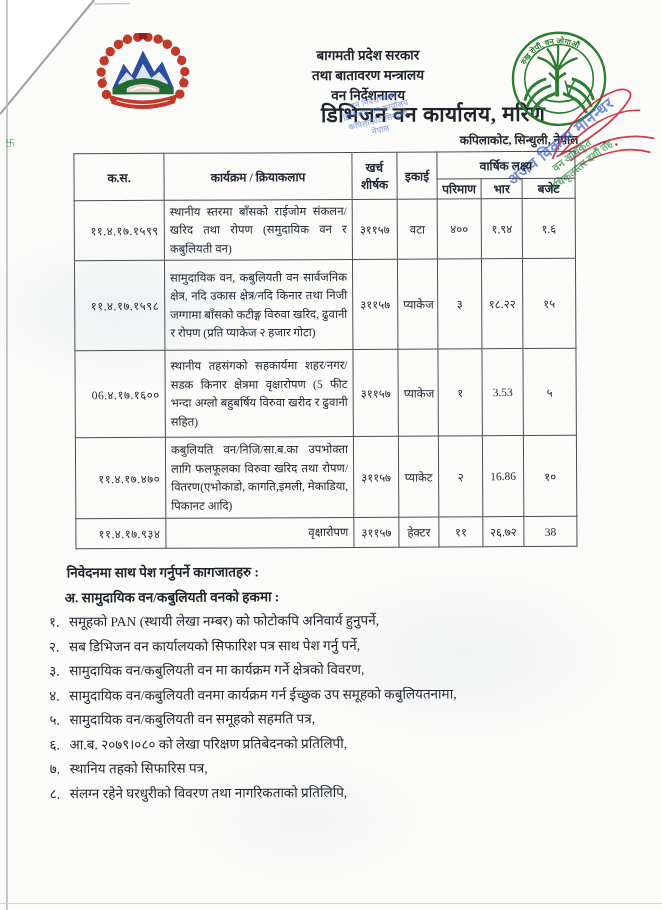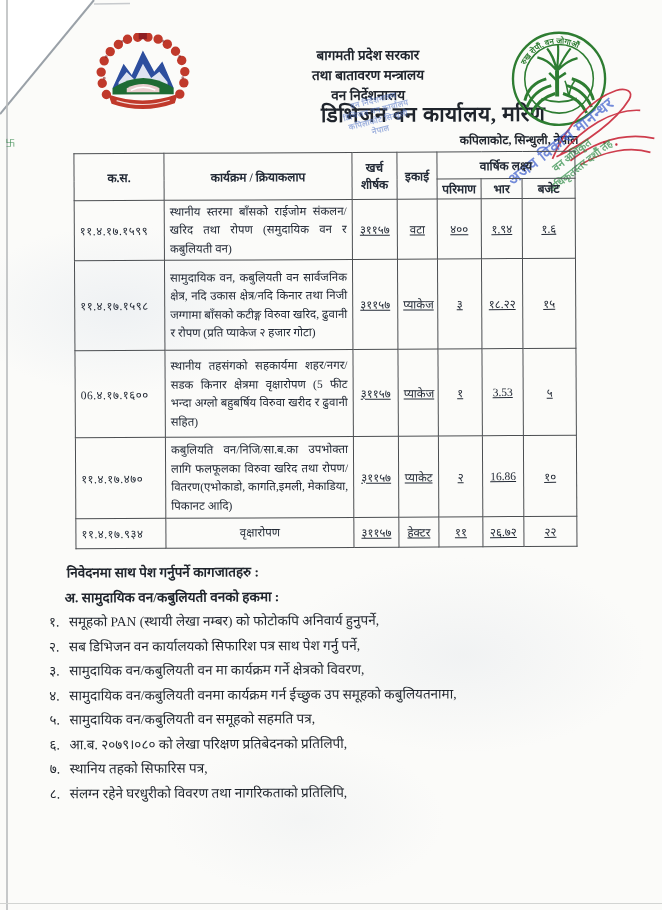--- a/index.html
+++ b/index.html
@@ -51,23 +51,23 @@
   
   table.program{
     position:absolute;left:75px;top:152px;width:501px;
     border-collapse:collapse;table-layout:fixed;
     font-size:11.5px;color:#232a36;
   }
   table.program th,table.program td{
     border:1px solid #4c4f52;padding:2px 5px;vertical-align:middle;
   }
   table.program th{font-weight:bold;font-size:12px;text-align:center;padding:1px 2px;}
-  td.c-sn{text-align:left;letter-spacing:.5px;}
+  td.c-sn{text-align:right;letter-spacing:.5px;}
   td.c-act{text-align:justify;line-height:1.6;padding:4px 7px;}
-  td.c-mid{text-align:center;text-decoration:underline;}
+  td.c-mid{text-align:center;}
   tr.r1{height:57px;} tr.r2{height:90px;} tr.r3{height:87px;} tr.r4{height:81px;} tr.r5{height:30px;}
   
   .notes{position:absolute;left:48px;top:560px;width:572px;font-size:13.5px;}
   .notes .t{font-weight:bold;line-height:24px;margin-left:18px;}
   .notes .s{font-weight:bold;line-height:25px;margin-left:16px;}
   .notes .item{line-height:24.5px;white-space:nowrap;}
   .notes .item .num{display:inline-block;min-width:16px;margin-right:4px;}
 </style>
 </head>
 <body>
@@ -231,26 +231,26 @@
           <td class="c-sn">११.४.१७.४७०</td>
           <td class="c-act">कबुलियति वन/निजि/सा.ब.का उपभोक्ता लागि फलफूलका विरुवा खरिद तथा रोपण/वितरण(एभोकाडो, कागति,इमली, मेकाडिया, पिकानट आदि)</td>
           <td class="c-mid">३११५७</td>
           <td class="c-mid">प्याकेट</td>
           <td class="c-mid">२</td>
           <td class="c-mid">16.86</td>
           <td class="c-mid">१०</td>
         </tr>
         <tr class="r5">
           <td class="c-sn">११.४.१७.९३४</td>
-          <td class="c-act" style="text-align:center">वृक्षारोपण</td>
+          <td class="c-act" style="text-align:right">वृक्षारोपण</td>
           <td class="c-mid">३११५७</td>
           <td class="c-mid">हेक्टर</td>
           <td class="c-mid">११</td>
           <td class="c-mid">२६.७२</td>
-          <td class="c-mid">२२</td>
+          <td class="c-mid">38</td>
         </tr>
       </tbody>
     </table>
 
     <div class="notes">
       <div class="t">निवेदनमा साथ पेश गर्नुपर्ने कागजातहरु :</div>
       <div class="s">अ. सामुदायिक वन/कबुलियती वनको हकमा :</div>
       <div class="item"><span class="num">१.</span><span>समूहको PAN (स्थायी लेखा नम्बर) को फोटोकपि अनिवार्य हुनुपर्ने,</span></div>
       <div class="item"><span class="num">२.</span><span>सब डिभिजन वन कार्यालयको सिफारिश पत्र साथ पेश गर्नु पर्ने,</span></div>
       <div class="item"><span class="num">३.</span><span>सामुदायिक वन/कबुलियती वन मा कार्यक्रम गर्ने क्षेत्रको विवरण,</span></div>

